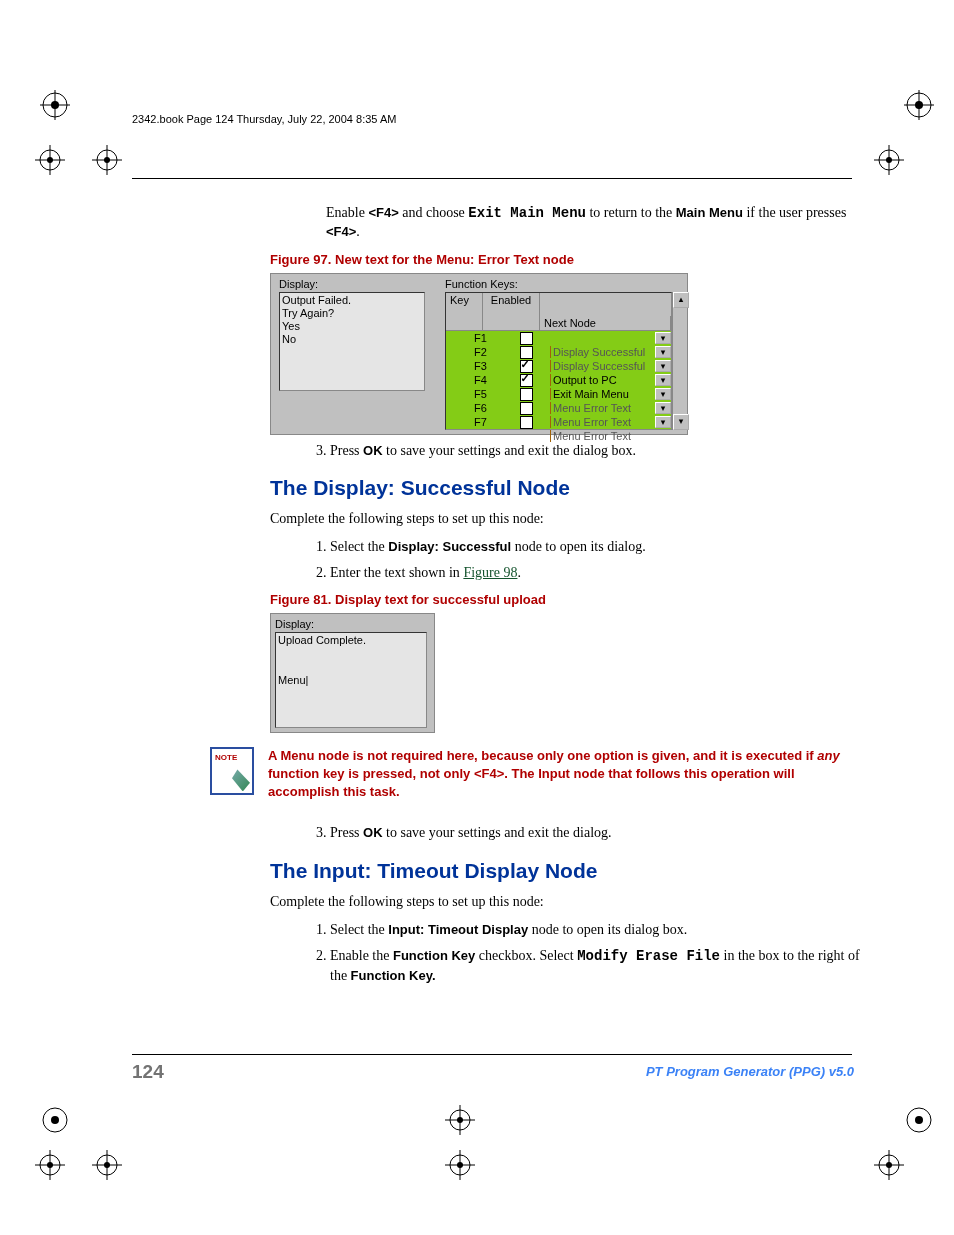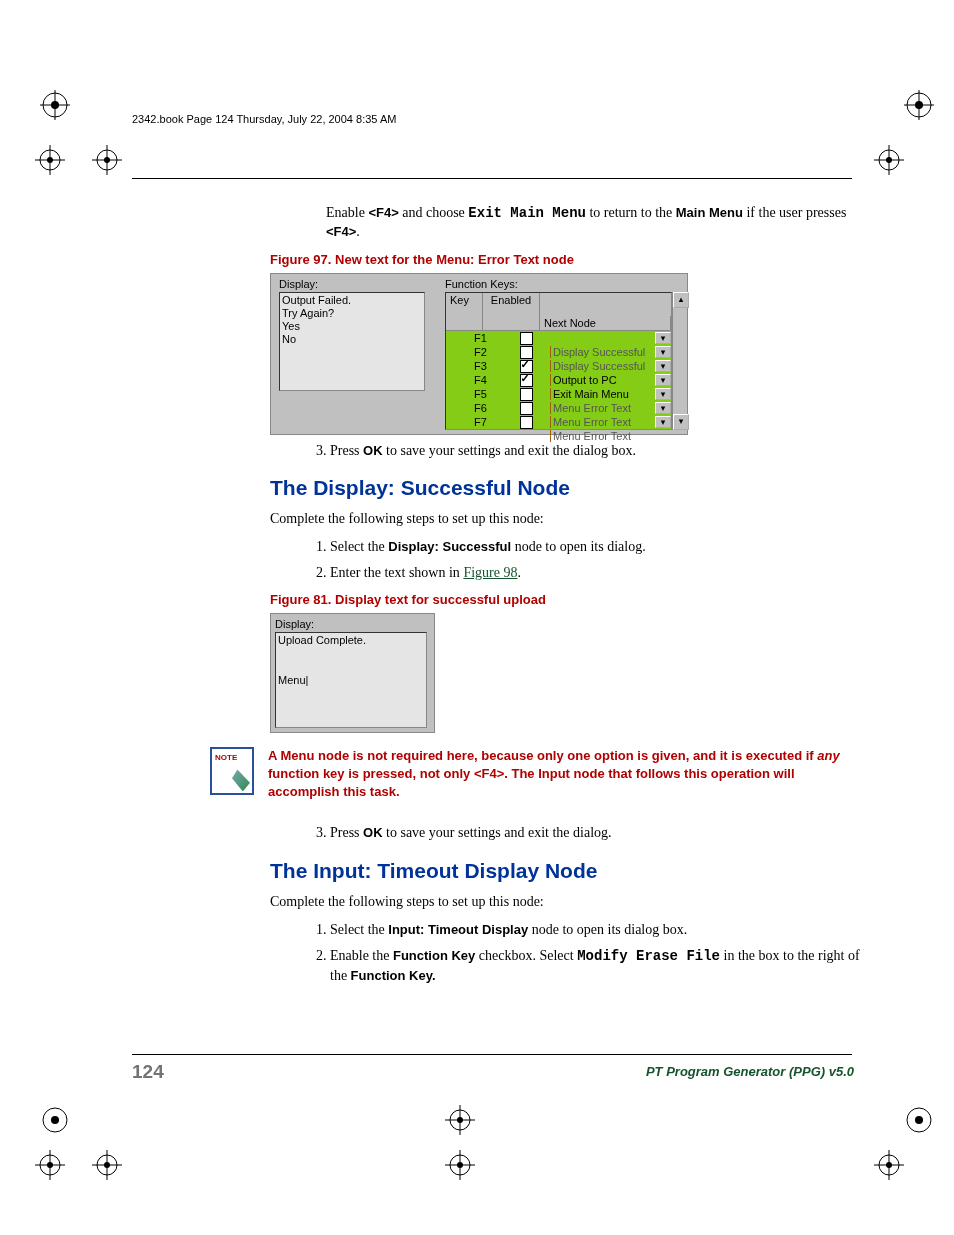--- a/index.html
+++ b/index.html
@@ -216,21 +216,21 @@
     color: #737373;
   }
   .footer-title {
     position: absolute;
     bottom: 156px;
     right: 100px;
     font-family: Verdana, Arial, sans-serif;
     font-weight: bold;
     font-style: italic;
     font-size: 13px;
-    color: #14532d;
+    color: #3b82f6;
     text-align: right;
   }
   .after-note { margin-top: 90px; }
 </style>
 </head>
 <body>
 
 <div class="crop-mark" style="top:90px;left:40px"><svg viewBox="0 0 30 30">
       <circle cx="15" cy="15" r="12" fill="none" stroke="#000"></circle>
       <circle cx="15" cy="15" r="4" fill="#000"></circle>

